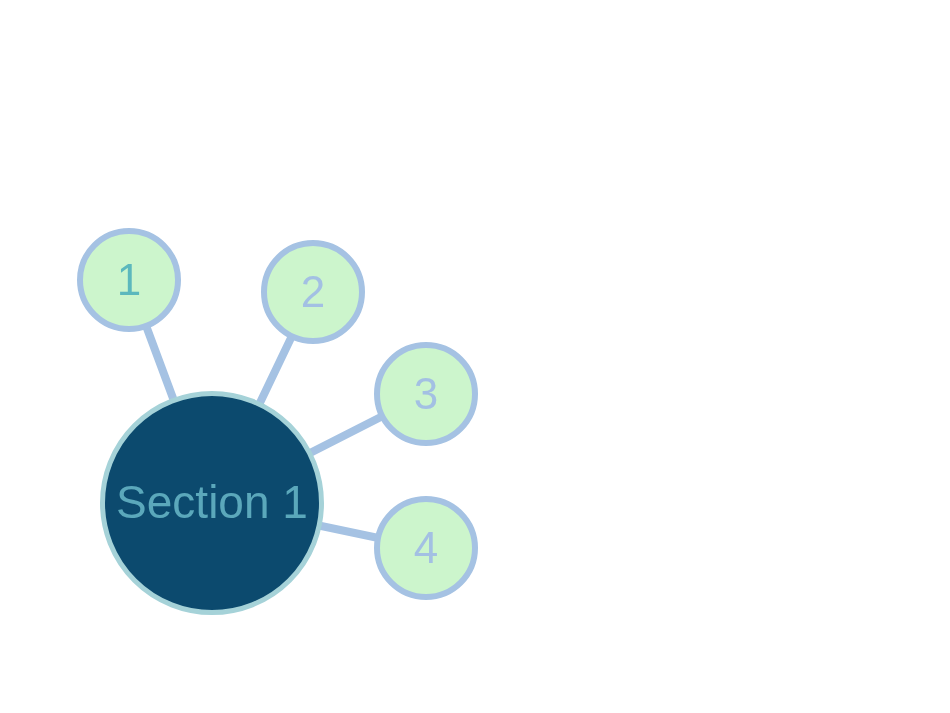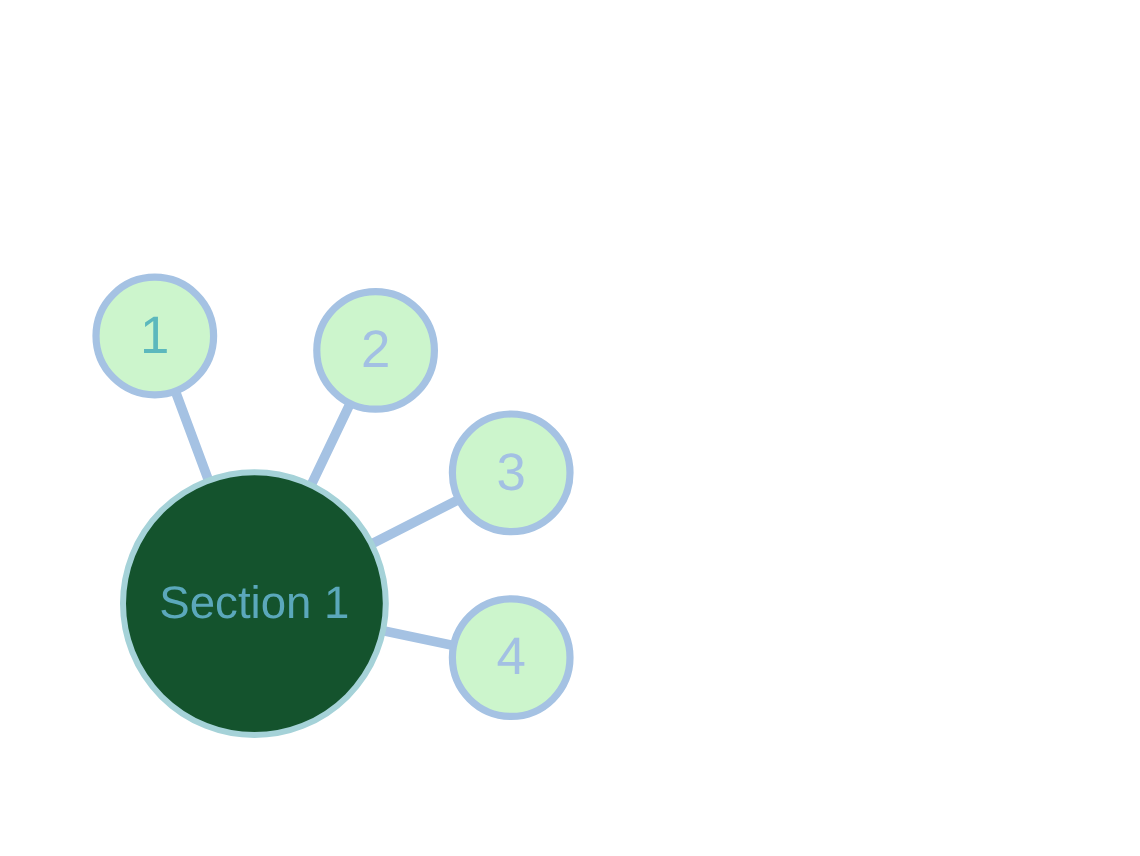--- a/index.html
+++ b/index.html
@@ -60,21 +60,21 @@
 <div id="canvas" style="width: 950px; height: 713px; background: rgb(255, 255, 255);">
 
   <svg id="edge-layer" viewBox="0 0 950 713" width="950" height="713" xmlns="http://www.w3.org/2000/svg">
       <line x1="212" y1="503" x2="129" y2="280" stroke="#a5c2e3" stroke-width="8" stroke-linecap="round"></line>
       <line x1="212" y1="503" x2="313" y2="292" stroke="#a5c2e3" stroke-width="8" stroke-linecap="round"></line>
       <line x1="212" y1="503" x2="426" y2="394" stroke="#a5c2e3" stroke-width="8" stroke-linecap="round"></line>
       <line x1="212" y1="503" x2="426" y2="548" stroke="#a5c2e3" stroke-width="8" stroke-linecap="round"></line>
     </svg>
 
   <div id="node-layer">
-      <div class="node node-root" style="left: 100px; top: 391px; width: 224px; height: 224px; background: #14532d; border-color: rgb(165, 210, 216); border-width: 5px; color: rgb(91, 168, 187); font-size: 38px;">
+      <div class="node node-root" style="left: 100px; top: 391px; width: 224px; height: 224px; background: #0c4a6e; border-color: rgb(165, 210, 216); border-width: 5px; color: rgb(91, 168, 187); font-size: 46px;">
         <span class="node-label">Section 1</span>
       </div>
       <div class="node node-leaf" style="left: 77px; top: 228px; width: 104px; height: 104px; background: rgb(204, 245, 204); border-color: rgb(165, 194, 227); border-width: 6px; color: rgb(92, 184, 189); font-size: 44px;">
         <span class="node-label">1</span>
       </div>
       <div class="node node-leaf" style="left: 261px; top: 240px; width: 104px; height: 104px; background: rgb(204, 245, 204); border-color: rgb(165, 194, 227); border-width: 6px; color: rgb(163, 192, 227); font-size: 44px;">
         <span class="node-label">2</span>
       </div>
       <div class="node node-leaf" style="left: 374px; top: 342px; width: 104px; height: 104px; background: rgb(204, 245, 204); border-color: rgb(165, 194, 227); border-width: 6px; color: rgb(163, 192, 227); font-size: 44px;">
         <span class="node-label">3</span>

